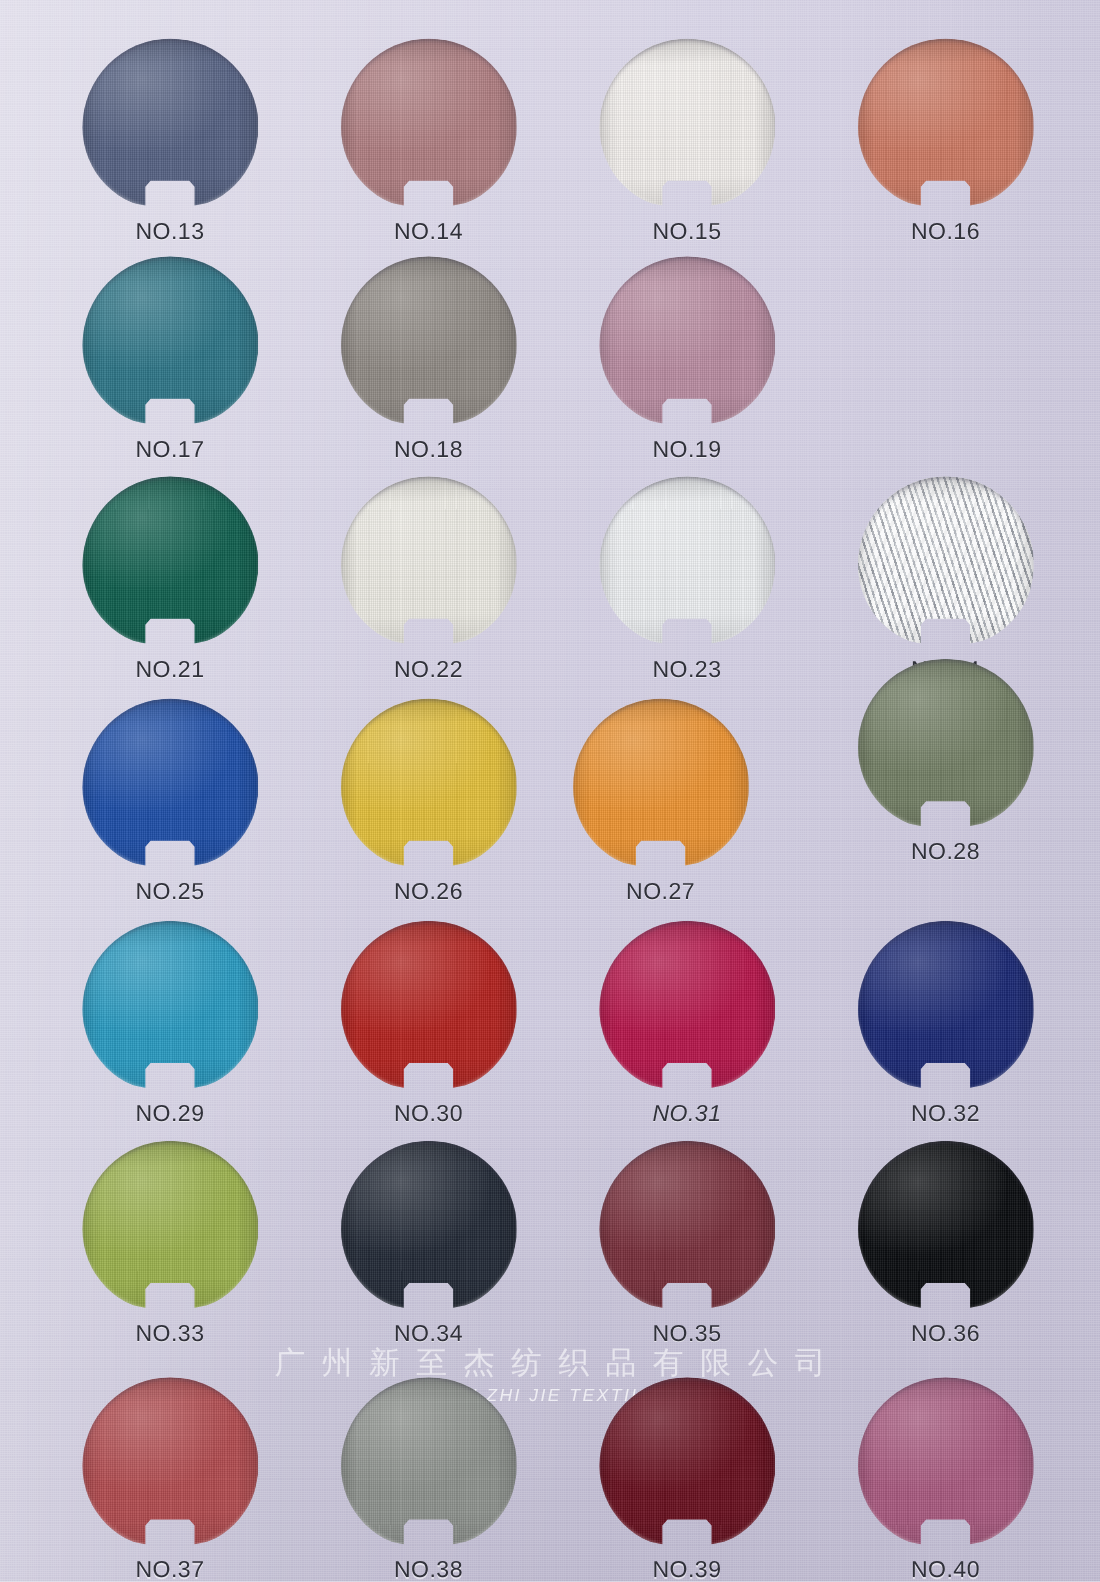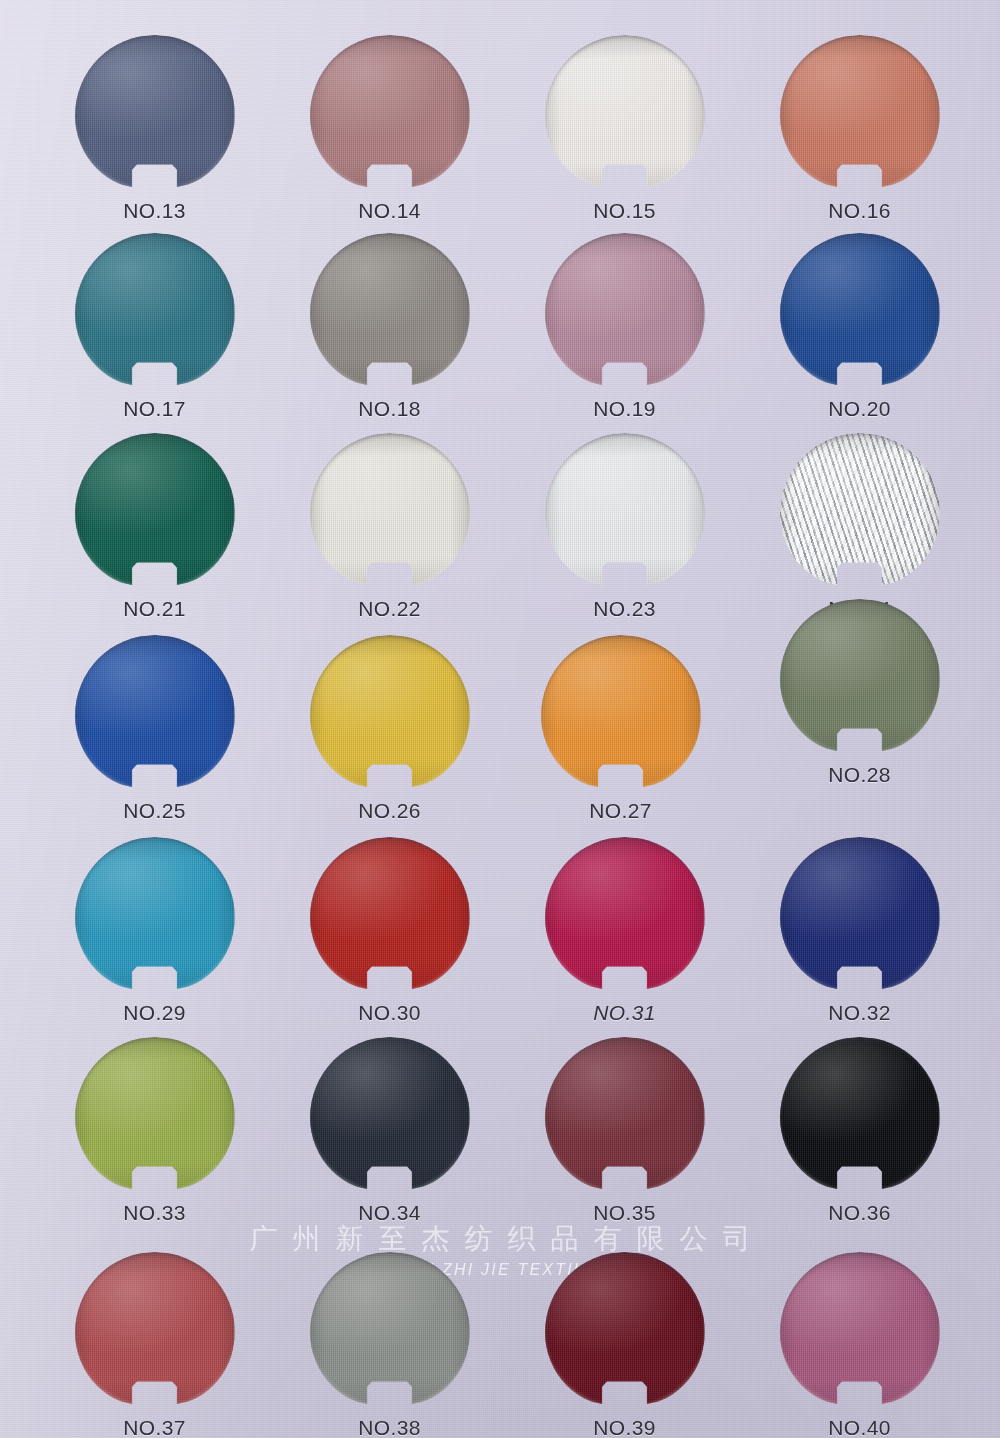--- a/index.html
+++ b/index.html
@@ -219,28 +219,20 @@
         <div class="label">NO.18</div>
       </div>
       <div class="cell" style="left: 507px; top: 233px;">
         <div class="swatch" style="background: rgb(185, 140, 161);">
           <div class="weave"></div>
           <div class="shade"></div>
           <div class="rim"></div>
         </div>
         <div class="label">NO.19</div>
       </div>
-      <div class="cell" style="left: 742px; top: 233px;">
-        <div class="swatch" style="background: rgb(31, 74, 149);">
-          <div class="weave"></div>
-          <div class="shade"></div>
-          <div class="rim"></div>
-        </div>
-        <div class="label">NO.20</div>
-      </div>
       <div class="cell" style="left: 37px; top: 433px;">
         <div class="swatch" style="background: rgb(17, 96, 79);">
           <div class="weave"></div>
           <div class="shade"></div>
           <div class="rim"></div>
         </div>
         <div class="label">NO.21</div>
       </div>
       <div class="cell" style="left: 272px; top: 433px;">
         <div class="swatch" style="background: rgb(236, 234, 227);">
@@ -275,21 +267,21 @@
         <div class="label">NO.25</div>
       </div>
       <div class="cell" style="left: 272px; top: 635px;">
         <div class="swatch" style="background: rgb(226, 191, 60);">
           <div class="weave"></div>
           <div class="shade"></div>
           <div class="rim"></div>
         </div>
         <div class="label">NO.26</div>
       </div>
-      <div class="cell" style="left: 503px; top: 635px;">
+      <div class="cell" style="left: 483px; top: 635px;">
         <div class="swatch" style="background: rgb(236, 148, 52);">
           <div class="weave"></div>
           <div class="shade"></div>
           <div class="rim"></div>
         </div>
         <div class="label">NO.27</div>
       </div>
       <div class="cell" style="left: 742px; top: 599px;">
         <div class="swatch" style="background: rgb(116, 128, 102);">
           <div class="weave"></div>

